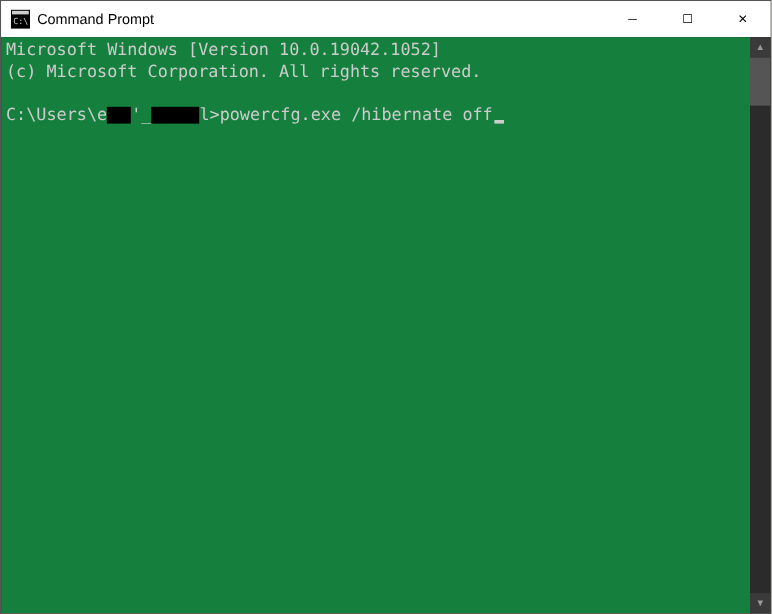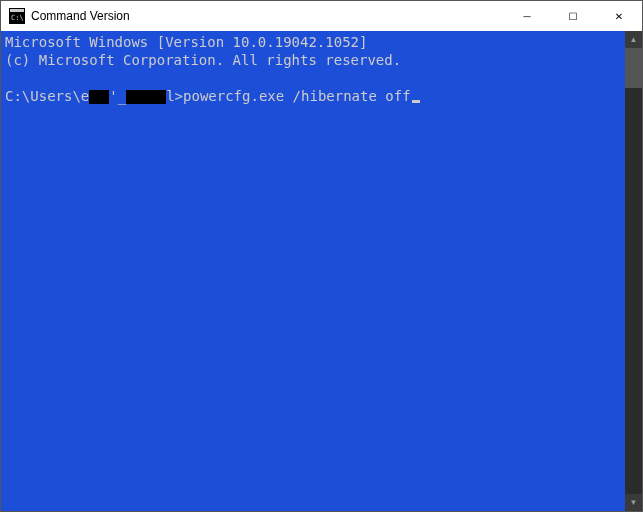--- a/index.html
+++ b/index.html
@@ -48,21 +48,21 @@
       color: #000;
     }
     .client {
       flex: 1;
       display: flex;
       background: #000;
       position: relative;
     }
     .terminal {
       flex: 1;
-      background: #1d4ed8;
+      background: #15803d;
       color: #cccccc;
       font-family: Consolas, "Lucida Console", monospace;
       font-size: 14px;
       line-height: 18px;
       padding: 2px 4px;
       white-space: pre;
       overflow: hidden;
     }
     .scrollbar {
       width: 17px;
@@ -119,21 +119,21 @@
 
 <div class="window">
   <div class="titlebar">
     <span class="title-icon">
       <svg width="16" height="16" viewBox="0 0 16 16">
         <rect x="0" y="0" width="16" height="16" fill="#000"></rect>
         <rect x="1" y="1" width="14" height="3" fill="#ccc"></rect>
         <text x="2" y="12" font-size="7" fill="#ccc" font-family="monospace">C:\</text>
       </svg>
     </span>
-    <span class="title-text">Command Version</span>
+    <span class="title-text">Command Prompt</span>
     <span class="title-spacer"></span>
     <div class="title-btn">
       <span>─</span>
     </div>
     <div class="title-btn">
       <span>☐</span>
     </div>
     <div class="title-btn close">
       <span>✕</span>
     </div>

